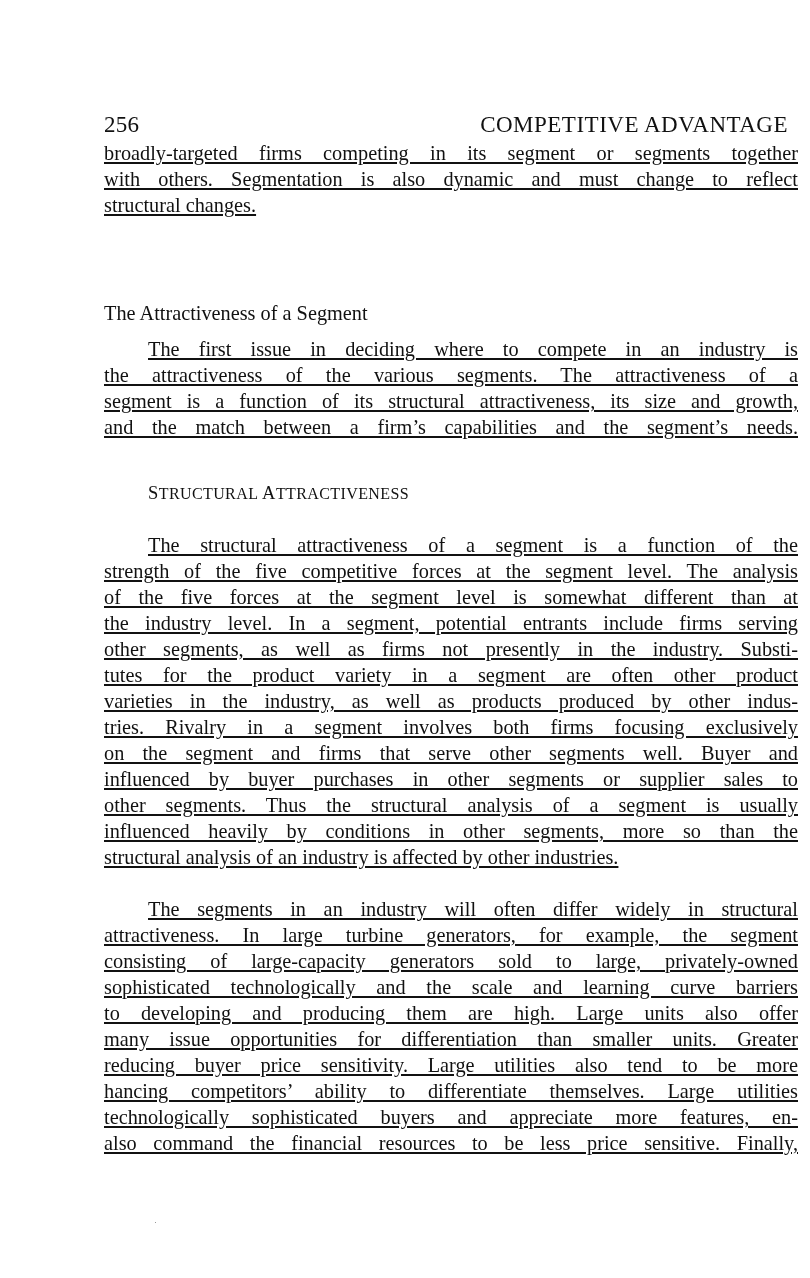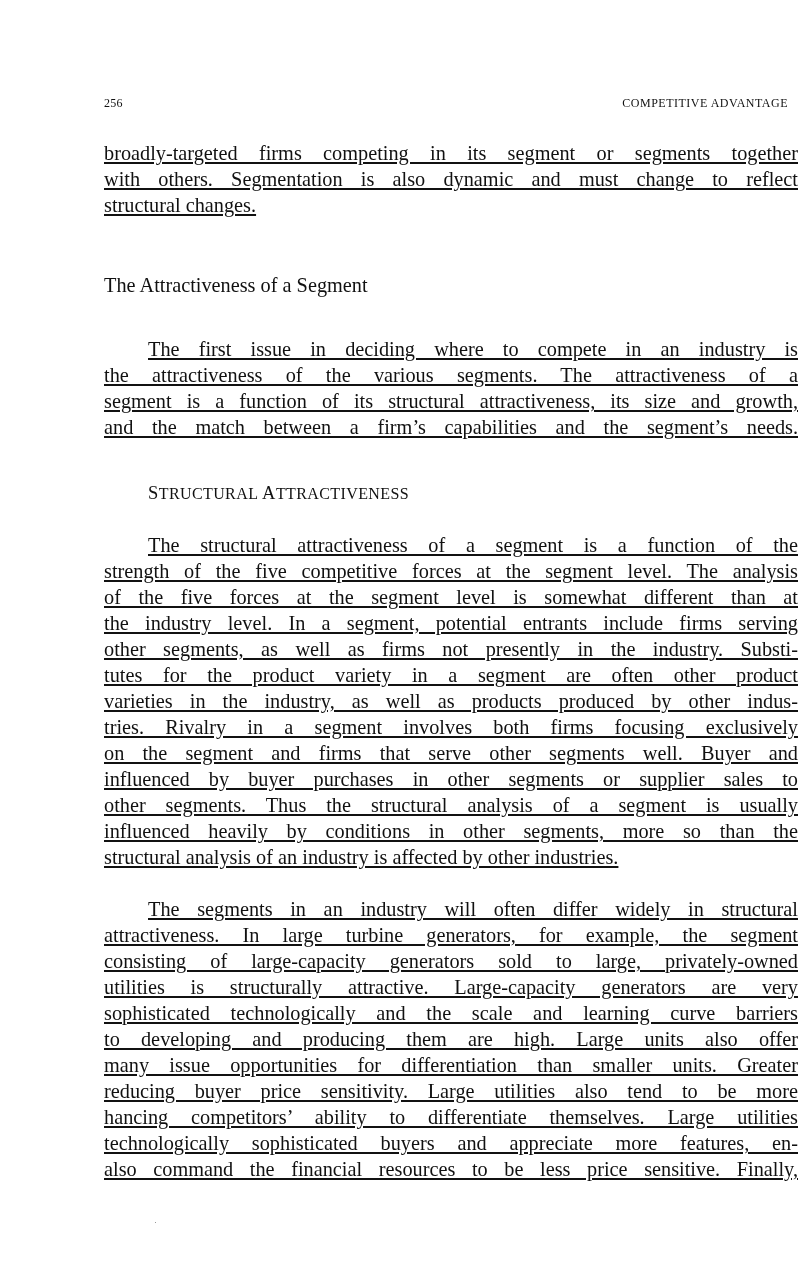--- a/index.html
+++ b/index.html
@@ -16,25 +16,25 @@
       font-family: "Liberation Serif", "DejaVu Serif", serif;
     }
     .page {
       position: absolute;
       left: 104px;
       top: 0;
       width: 694px;
     }
     .running-head {
       position: absolute;
-      top: 96px;
+      top: 112px;
       left: 0;
       width: 694px;
       height: 24px;
-      font-size: 12px;
+      font-size: 23px;
     }
     .page-number {
       position: absolute;
       left: 0;
       top: 0;
       letter-spacing: 0.3px;
     }
     .running-title {
       position: absolute;
       right: 10px;
@@ -97,21 +97,21 @@
     <span class="page-number">256</span>
     <span class="running-title">COMPETITIVE ADVANTAGE</span>
   </div>
 
   <div class="text-block" style="top:140px;">
     <span class="line">broadly-targeted firms competing in its segment or segments together</span>
     <span class="line">with others. Segmentation is also dynamic and must change to reflect</span>
     <span class="line last">structural changes.</span>
   </div>
 
-  <div class="section-heading" style="top:272px;text-align:right;">The Attractiveness of a Segment</div>
+  <div class="section-heading" style="top:300px;text-align:right;">The Attractiveness of a Segment</div>
 
   <div class="text-block" style="top:336px;">
     <span class="line indent">The first issue in deciding where to compete in an industry is</span>
     <span class="line">the attractiveness of the various segments. The attractiveness of a</span>
     <span class="line">segment is a function of its structural attractiveness, its size and growth,</span>
     <span class="line">and the match between a firm’s capabilities and the segment’s needs.</span>
   </div>
 
   <div class="subsection-heading" style="top:482px;">
     <span class="big">S</span><span>TRUCTURAL </span><span class="big">A</span><span>TTRACTIVENESS</span>
@@ -130,21 +130,20 @@
     <span class="line">influenced by buyer purchases in other segments or supplier sales to</span>
     <span class="line">other segments. Thus the structural analysis of a segment is usually</span>
     <span class="line">influenced heavily by conditions in other segments, more so than the</span>
     <span class="line last">structural analysis of an industry is affected by other industries.</span>
   </div>
 
   <div class="text-block" style="top:896px;">
     <span class="line indent">The segments in an industry will often differ widely in structural</span>
     <span class="line">attractiveness. In large turbine generators, for example, the segment</span>
     <span class="line">consisting of large-capacity generators sold to large, privately-owned</span>
-    <span class="line">utilities is structurally attractive. Large-capacity generators are very</span>
     <span class="line">sophisticated technologically and the scale and learning curve barriers</span>
     <span class="line">to developing and producing them are high. Large units also offer</span>
     <span class="line">many issue opportunities for differentiation than smaller units. Greater</span>
     <span class="line">reducing buyer price sensitivity. Large utilities also tend to be more</span>
     <span class="line">hancing competitors’ ability to differentiate themselves. Large utilities</span>
     <span class="line">technologically sophisticated buyers and appreciate more features, en-</span>
     <span class="line">also command the financial resources to be less price sensitive. Finally,</span>
   </div>
 
 </div>

